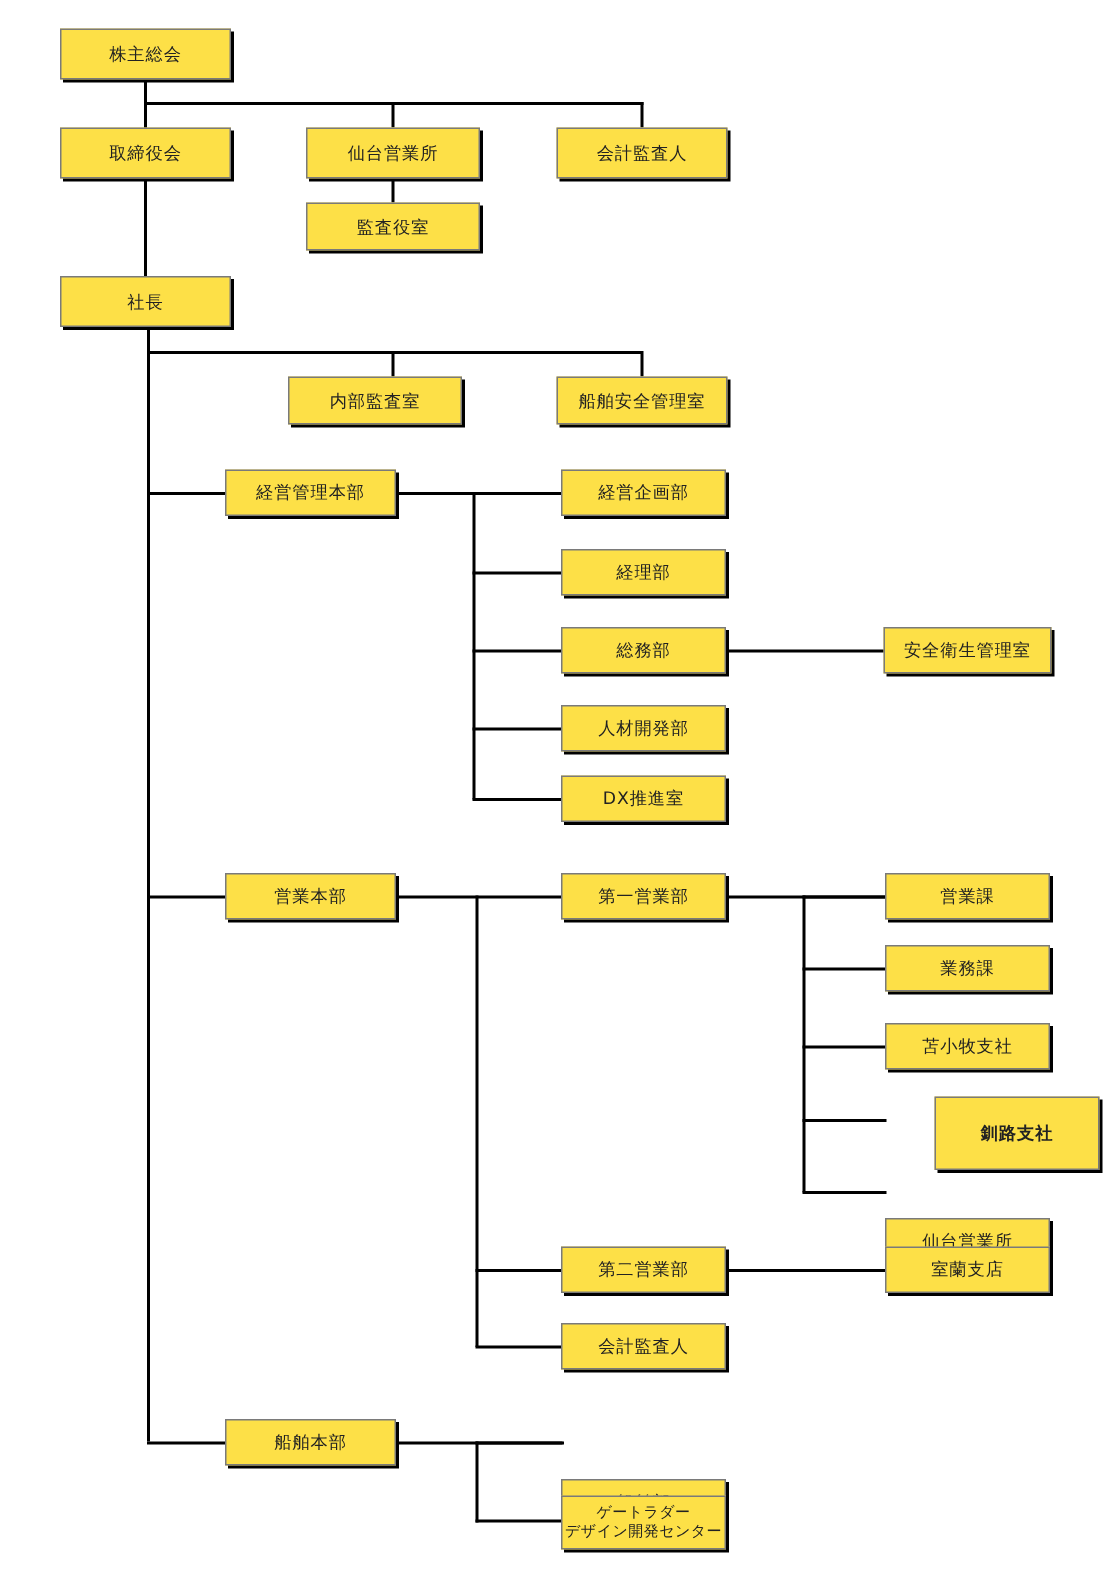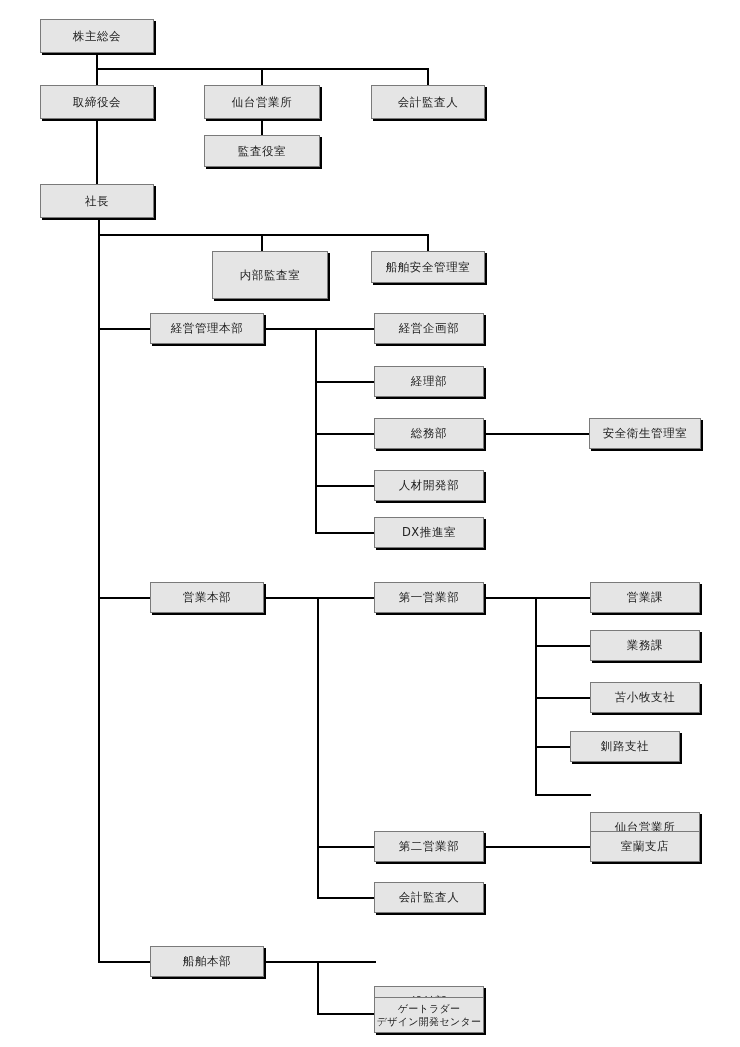--- a/index.html
+++ b/index.html
@@ -14,21 +14,21 @@
   #chart {
     position: relative;
     width: 740px;
     height: 1047px;
     background: #ffffff;
     overflow: hidden;
   }
   .node {
     position: absolute;
     box-sizing: border-box;
-    background: #e5e5e5;
+    background: #fde047;
     border: 1px solid #7a7a7a;
     box-shadow: 2px 2px 0 0 #000000;
     display: flex;
     align-items: center;
     justify-content: center;
     text-align: center;
     color: #222222;
     font-size: 11.5px;
     line-height: 1.25;
     letter-spacing: 0.6px;
@@ -107,21 +107,21 @@
       </div>
       <div class="node" style="left: 371px; top: 85px; width: 114px; height: 34px;">
         <span class="lbl">会計監査人</span>
       </div>
       <div class="node" style="left: 204px; top: 135px; width: 116px; height: 32px;">
         <span class="lbl">監査役室</span>
       </div>
       <div class="node" style="left: 40px; top: 184px; width: 114px; height: 34px;">
         <span class="lbl">社長</span>
       </div>
-      <div class="node" style="left: 212px; top: 251px; width: 116px; height: 48px;">
+      <div class="node" style="left: 192px; top: 251px; width: 116px; height: 32px;">
         <span class="lbl">内部監査室</span>
       </div>
       <div class="node" style="left: 371px; top: 251px; width: 114px; height: 32px;">
         <span class="lbl">船舶安全管理室</span>
       </div>
       <div class="node" style="left: 150px; top: 313px; width: 114px; height: 31px;">
         <span class="lbl">経営管理本部</span>
       </div>
       <div class="node" style="left: 374px; top: 313px; width: 110px; height: 31px;">
         <span class="lbl">経営企画部</span>
@@ -149,21 +149,21 @@
       </div>
       <div class="node" style="left: 590px; top: 582px; width: 110px; height: 31px;">
         <span class="lbl">営業課</span>
       </div>
       <div class="node" style="left: 590px; top: 630px; width: 110px; height: 31px;">
         <span class="lbl">業務課</span>
       </div>
       <div class="node" style="left: 590px; top: 682px; width: 110px; height: 31px;">
         <span class="lbl">苫小牧支社</span>
       </div>
-      <div class="node" style="left: 570px; top: 731px; width: 110px; height: 31px;">
+      <div class="node" style="left: 623px; top: 731px; width: 110px; height: 49px; font-weight: bold;">
         <span class="lbl">釧路支社</span>
       </div>
       <div class="node" style="left: 590px; top: 779px; width: 110px; height: 31px; margin-top: 33px;">
         <span class="lbl">仙台営業所</span>
       </div>
       <div class="node" style="left: 374px; top: 831px; width: 110px; height: 31px; align-items: center;">
         <span class="lbl">第二営業部</span>
       </div>
       <div class="node" style="left: 590px; top: 831px; width: 110px; height: 31px;">
         <span class="lbl">室蘭支店</span>

